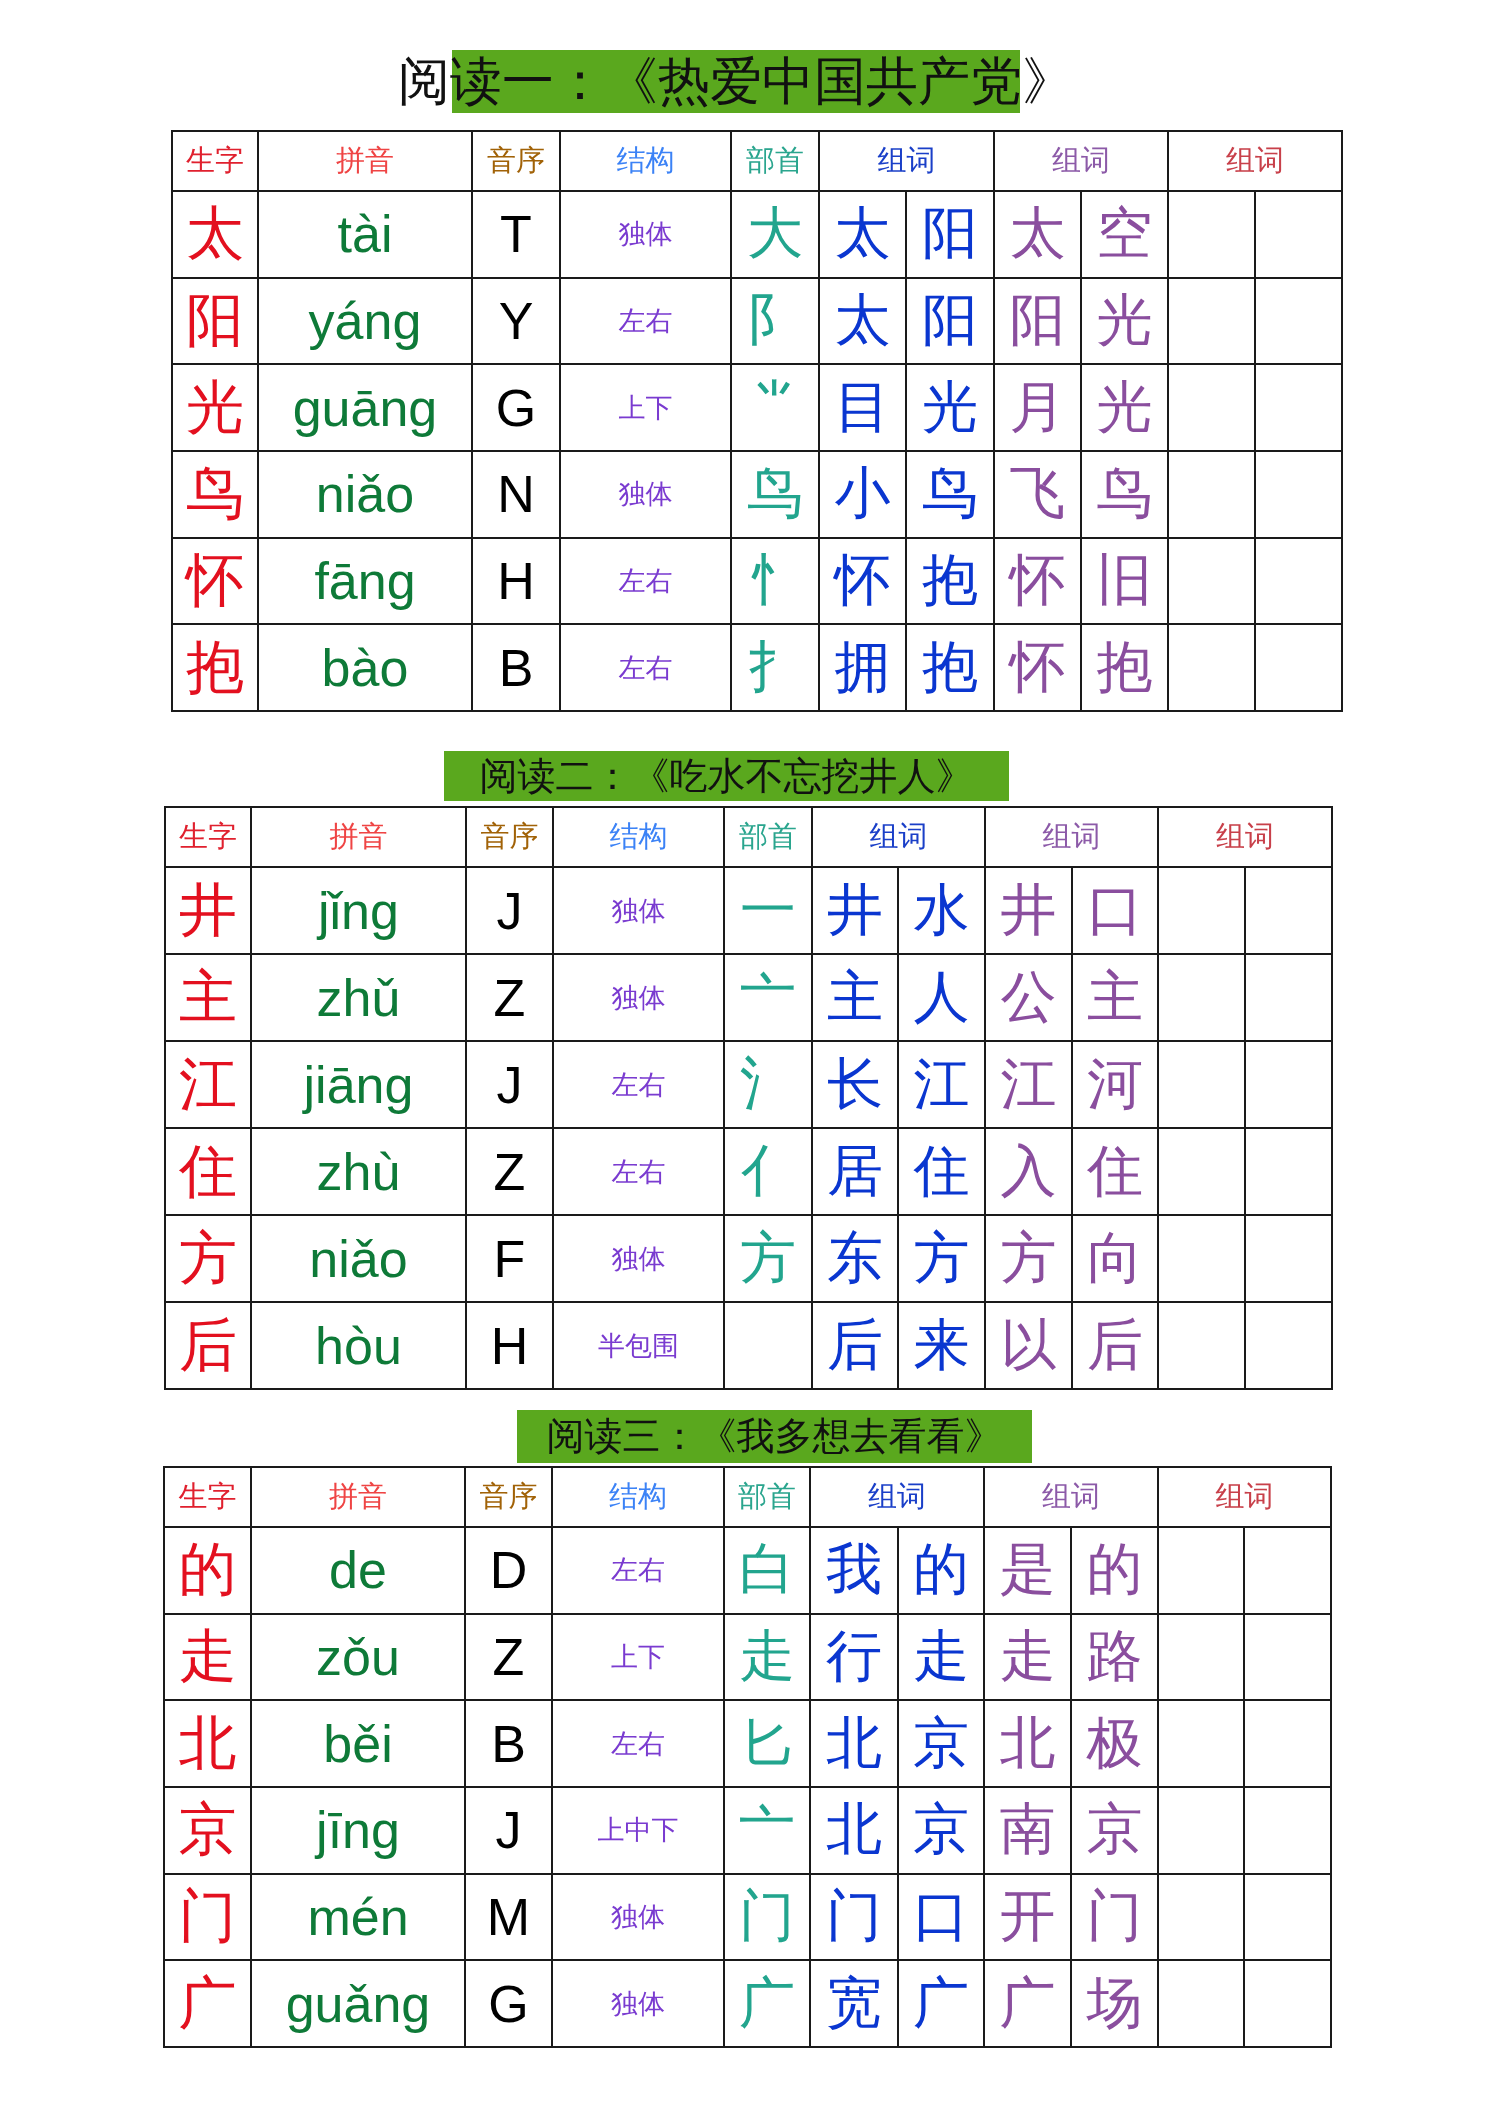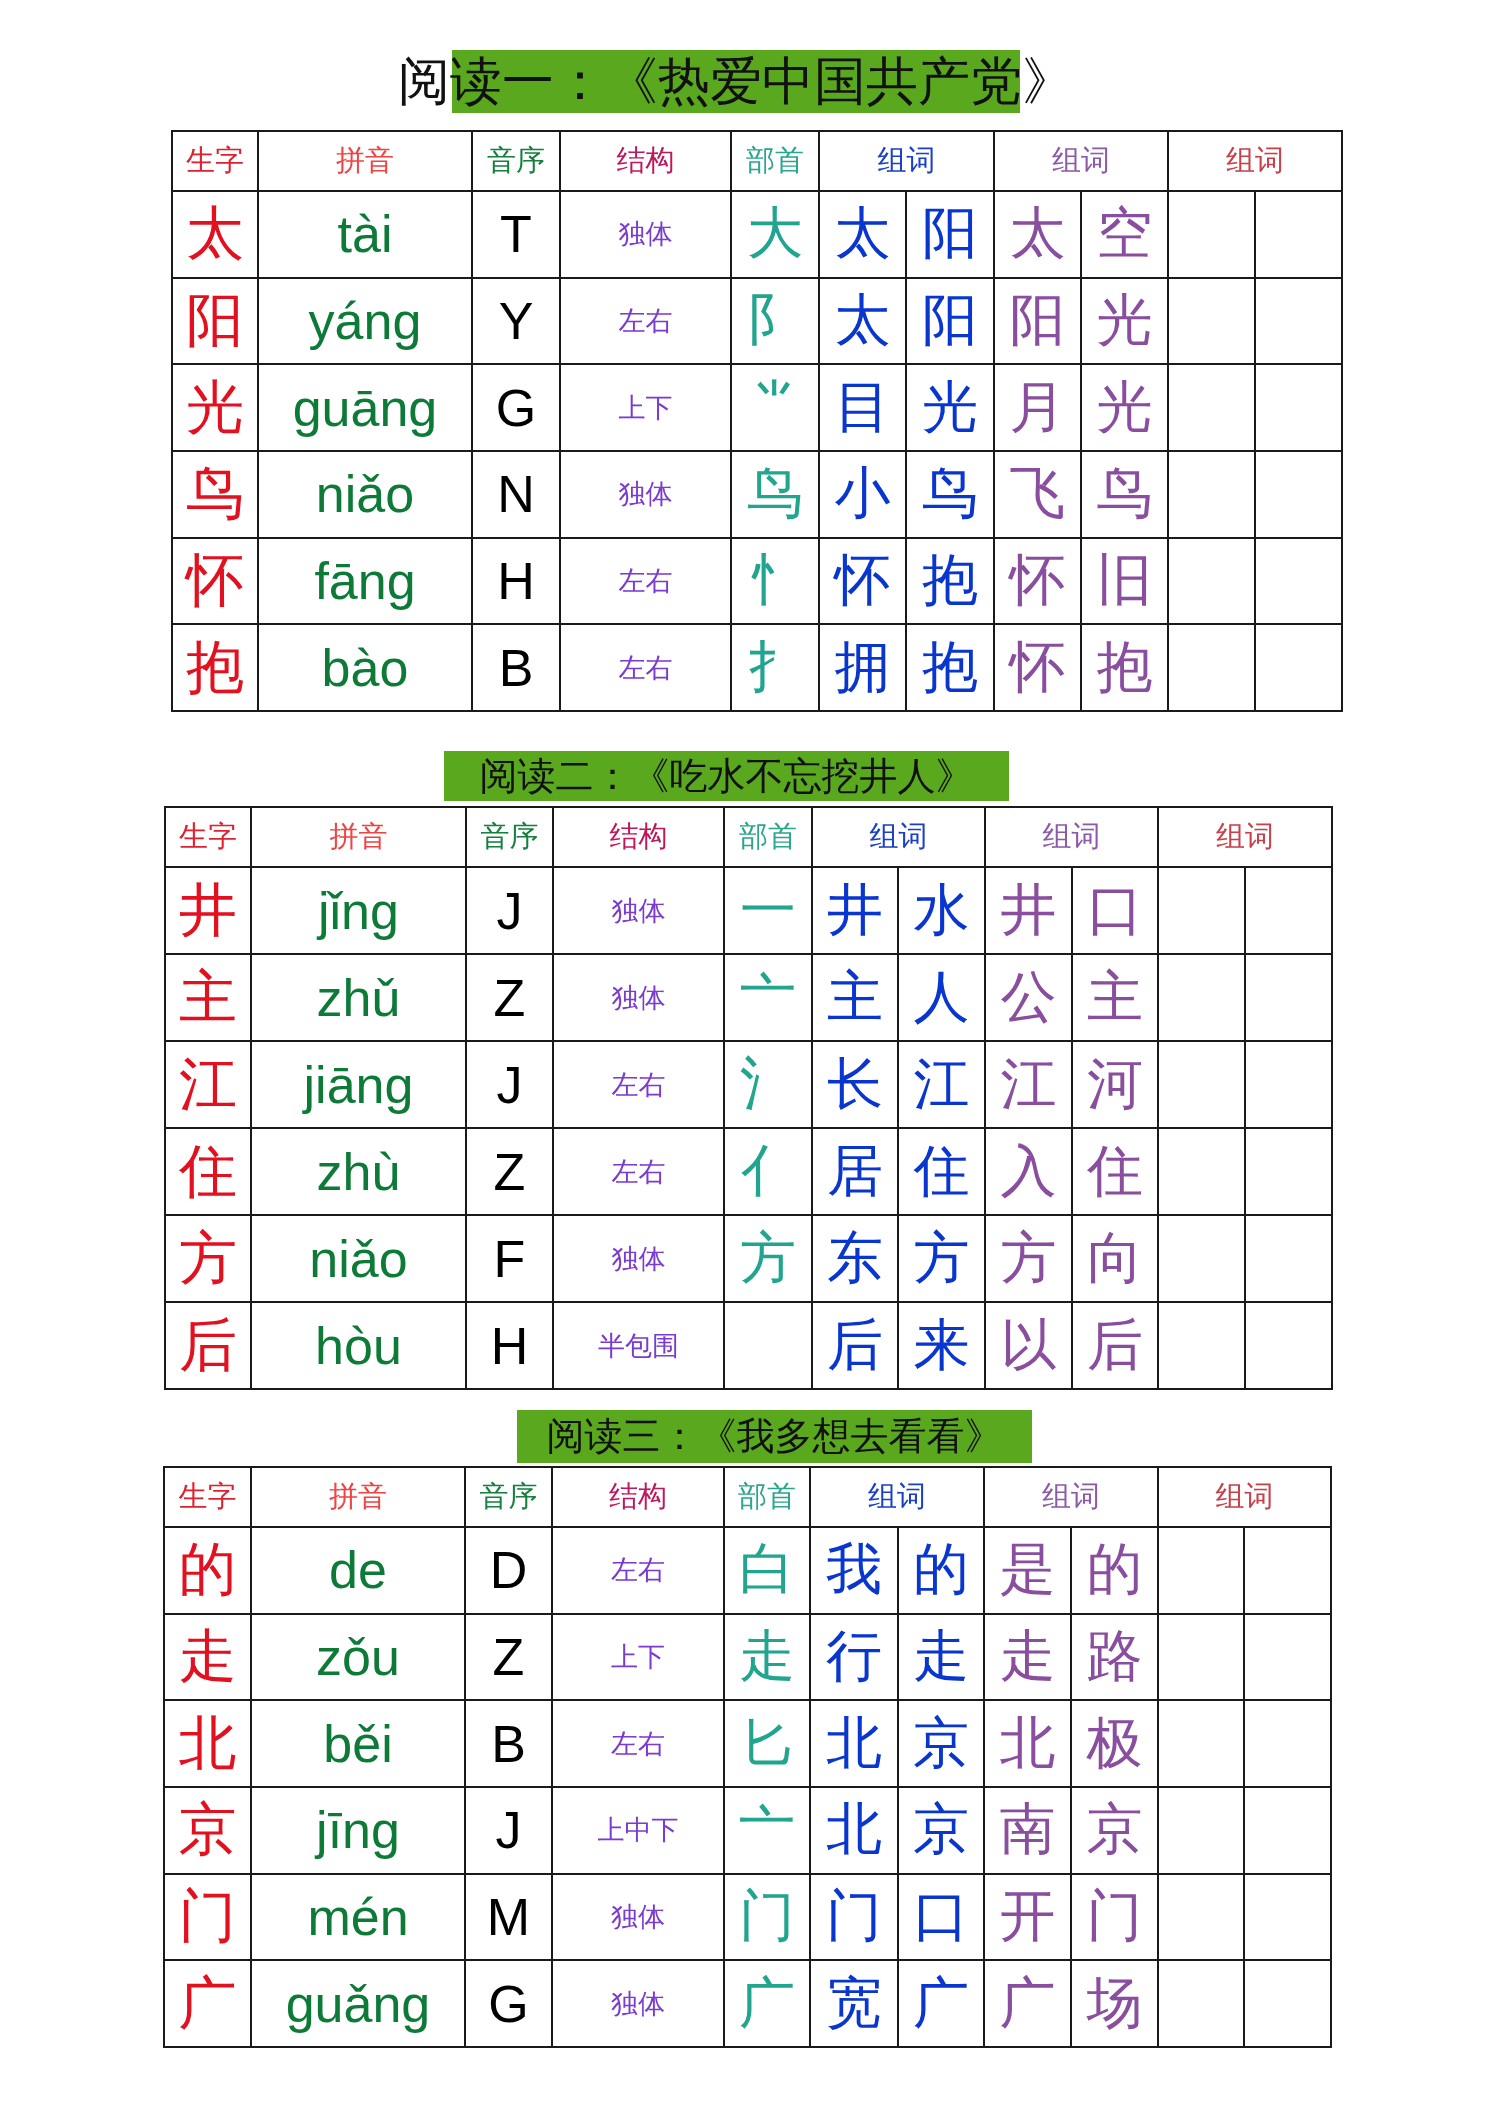--- a/index.html
+++ b/index.html
@@ -14,22 +14,22 @@
   table.grid { position:absolute; border-collapse:collapse; table-layout:fixed;padding-left:16px; }
   table.grid td { border:2px solid #1a1a1a; padding:0; text-align:center; vertical-align:middle; overflow:hidden; }
   .t1 { left:171px; top:130px; width:1170px; }
   .t2 { left:164px; top:806px; width:1167px; }
   .t3 { left:163px; top:1466px; width:1167px; }
   tr.hdr td { height:58px; font-size:29px; }
   .t1 tr.row td, .t3 tr.row td { height:84.7px; }
   .t2 tr.row td { height:85px; }
   .h-char { color:#e0202e; }
   .h-pinyin { color:#ef4444; }
-  .h-initial { color:#15803d;font-family:Liberation Mono, monospace; }
-  .h-struct { color:#be185d; }
+  .h-initial { color:#a16207;font-family:Liberation Mono, monospace; }
+  .h-struct { color:#3b82f6; }
   .h-radical { color:#2aa58e;border-radius:23px; }
   .h-w1 { color:#1a3fc8; }
   .h-w2 { color:#8c5aa8; }
   .h-w3 { color:#c8404a; }
   .c-char { color:#e3101f; font-size:58px; }
   .c-pinyin { color:#0e7a38; font-size:52px; font-family:"Liberation Sans", "DejaVu Sans", sans-serif; }
   .c-initial { color:#000; font-size:52px; font-family:"Liberation Sans", "DejaVu Sans", sans-serif; }
   .c-struct { color:#7a3bd0; font-size:27px; }
   .c-radical { color:#22a58e; font-size:56px; }
   .c-w1 { color:#0a36d0; font-size:56px; }

